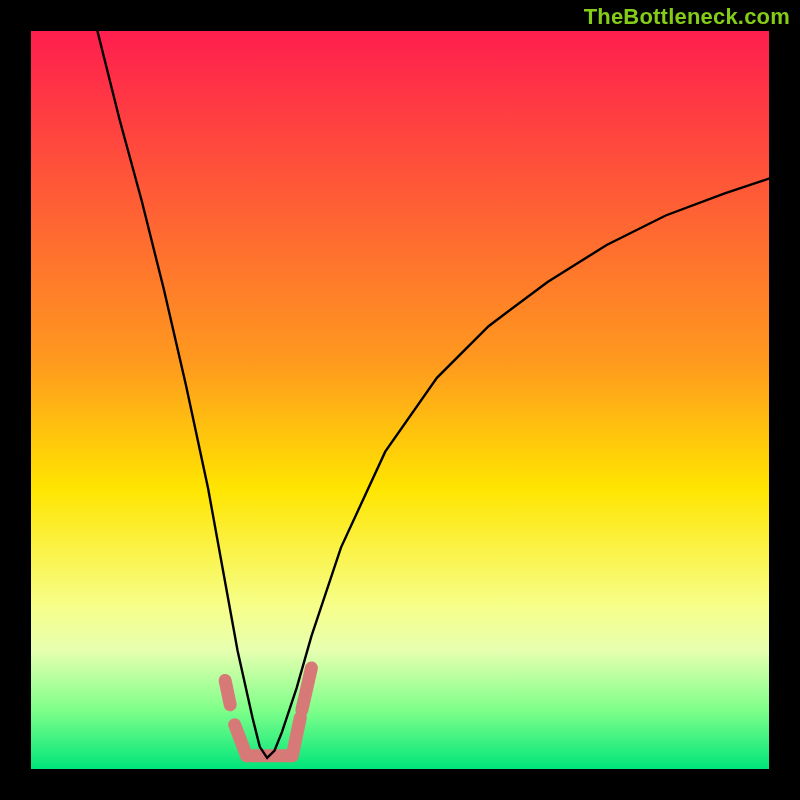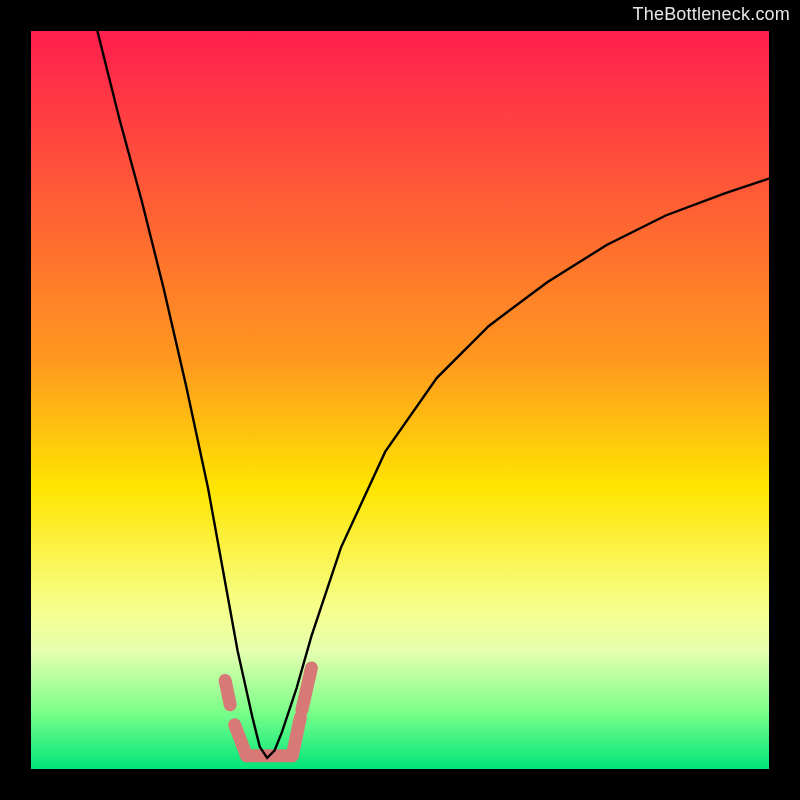--- a/index.html
+++ b/index.html
@@ -22,23 +22,23 @@
     left: 31px;
     top: 31px;
     width: 738px;
     height: 738px;
     overflow: hidden;
   }
   .watermark {
     position: absolute;
     top: 4px;
     right: 10px;
-    color: #e5e5e5;
-    font-size: 18px;
-    font-weight: 400;
+    color: #84cc16;
+    font-size: 22px;
+    font-weight: 700;
     letter-spacing: 0.2px;
     user-select: none;
   }
 </style>
 </head>
 <body>
 
 <div class="frame">
 
   <div class="watermark">TheBottleneck.com</div>

